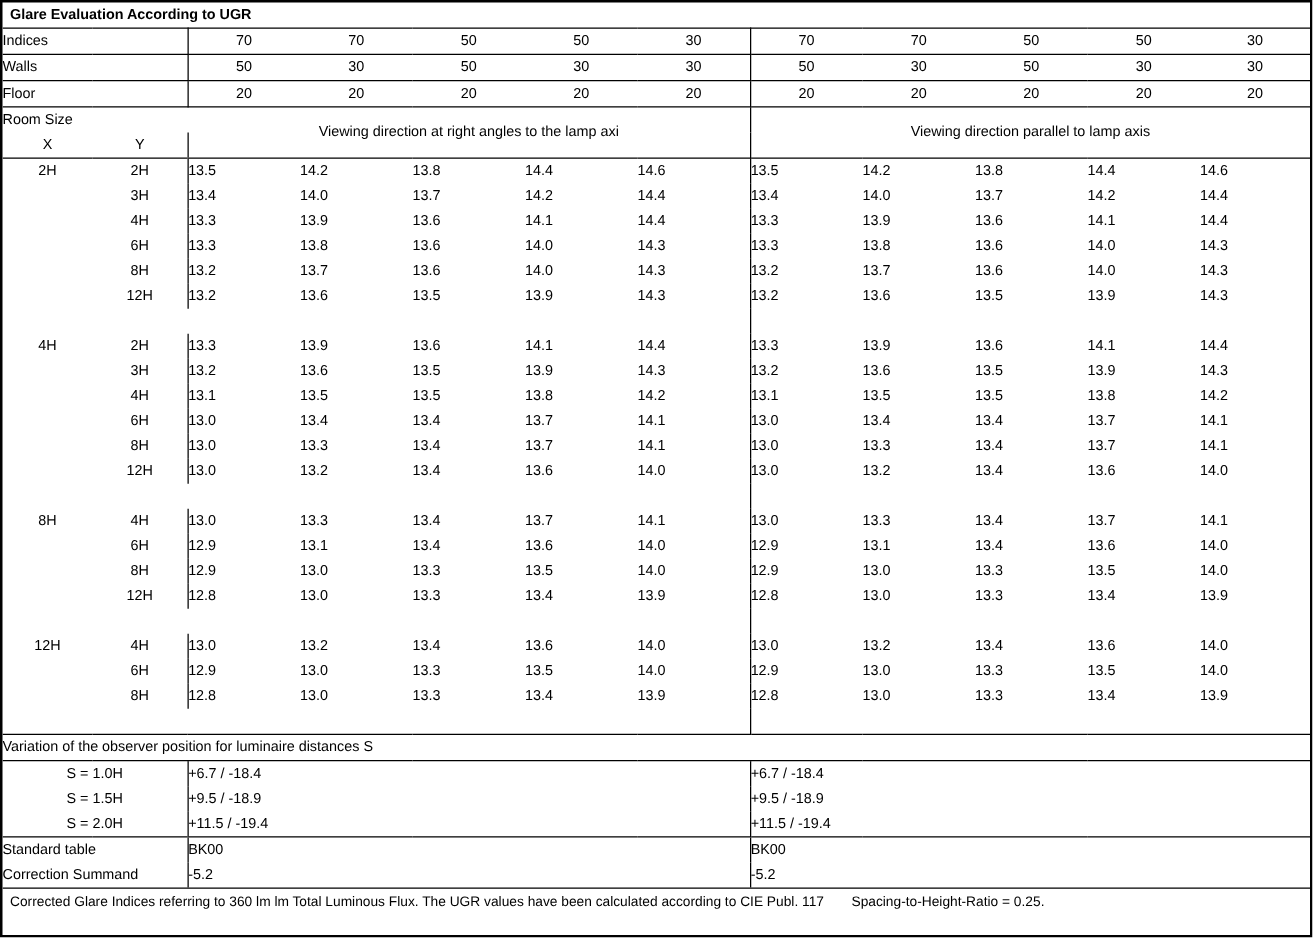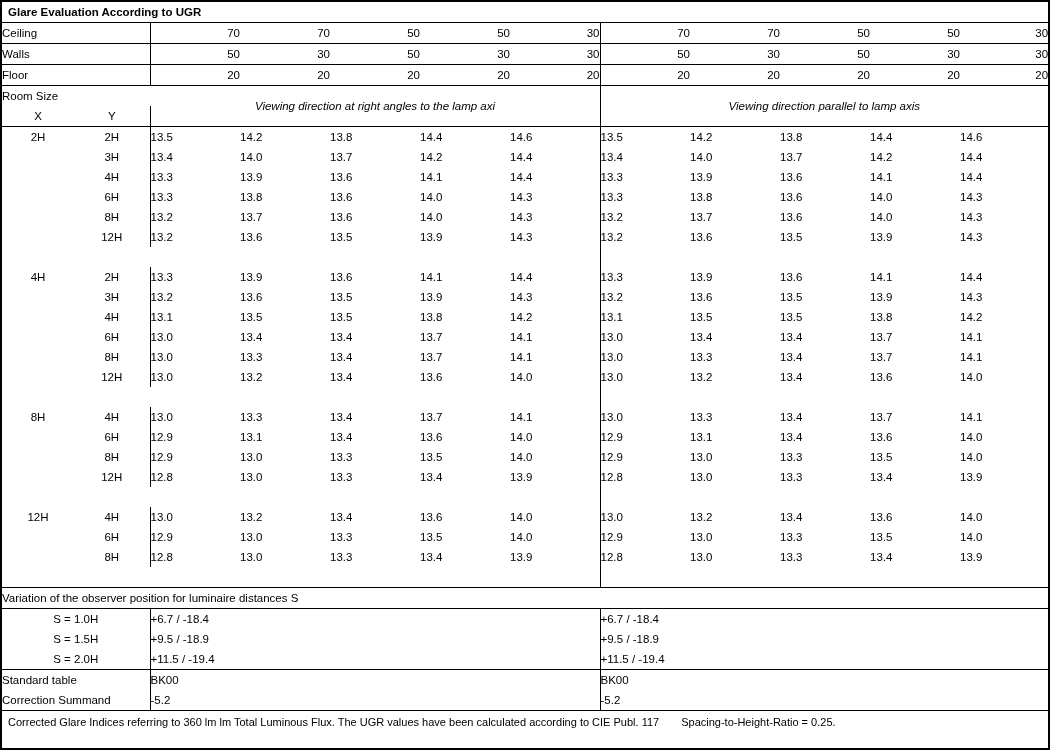--- a/index.html
+++ b/index.html
@@ -41,22 +41,22 @@
   }
   .rowlabel {
     padding-left: 6px;
     text-align: left;
   }
   .hline-top { border-top: 1px solid #000; }
   .hline-bot { border-bottom: 1px solid #000; }
   .vline-r { border-right: 1px solid #000; }
   .num { text-align: left; padding-left: 10px; }
   .ctr { }
-  .hdrval { text-align: right; padding-left: 10px; }
-  .sec-head { text-align: center; font-style: italic; }
+  .hdrval { text-align: center; padding-left: 10px; }
+  .sec-head { text-align: center; }
   .spacer-row td { height: 12px; line-height: 12px; }
   .xcol { text-align: center; }
   .ycol { text-align: center; }
   .footer {
     border-top: 1px solid #000;
     padding-left: 6px;
     font-size: 11px;
     line-height: 22px;
     height: 22px;
     white-space: nowrap;
@@ -86,21 +86,21 @@
       <col style="width:90px">
       <col style="width:90px">
       <col style="width:90px">
       <col style="width:88px">
     </colgroup>
     <tbody id="tbody">
         <tr>
           <td class="title-cell" colspan="12">Glare Evaluation According to UGR</td>
         </tr>
         <tr>
-          <td class="rowlabel hline-bot vline-r" colspan="2">Ceiling</td>
+          <td class="rowlabel hline-bot vline-r" colspan="2">Indices</td>
           <td class="hdrval hline-bot">70</td>
           <td class="hdrval hline-bot">70</td>
           <td class="hdrval hline-bot">50</td>
           <td class="hdrval hline-bot">50</td>
           <td class="hdrval hline-bot vline-r">30</td>
           <td class="hdrval hline-bot">70</td>
           <td class="hdrval hline-bot">70</td>
           <td class="hdrval hline-bot">50</td>
           <td class="hdrval hline-bot">50</td>
           <td class="hdrval hline-bot">30</td>

